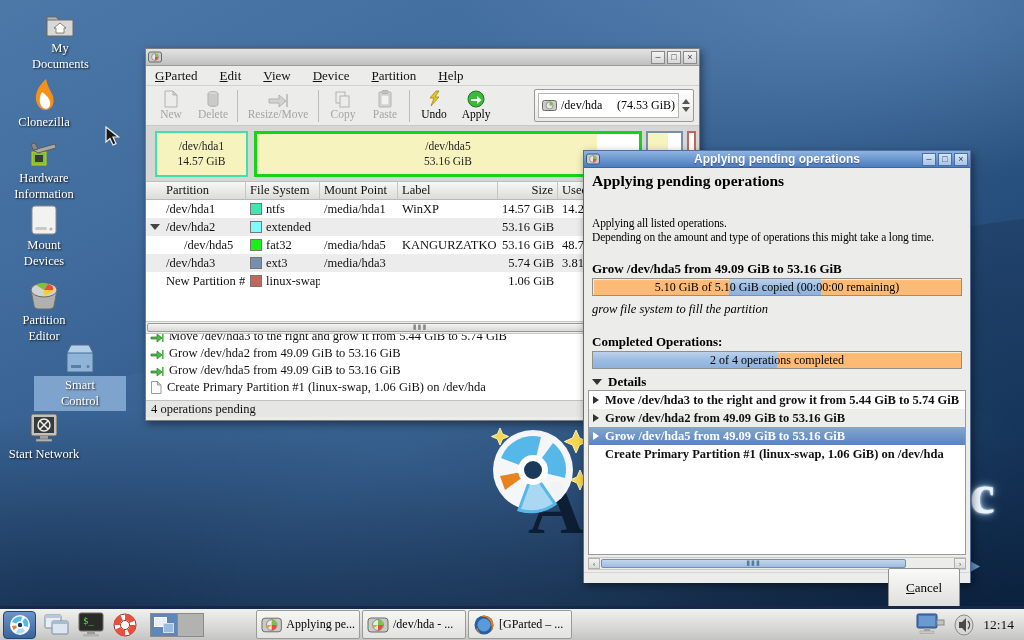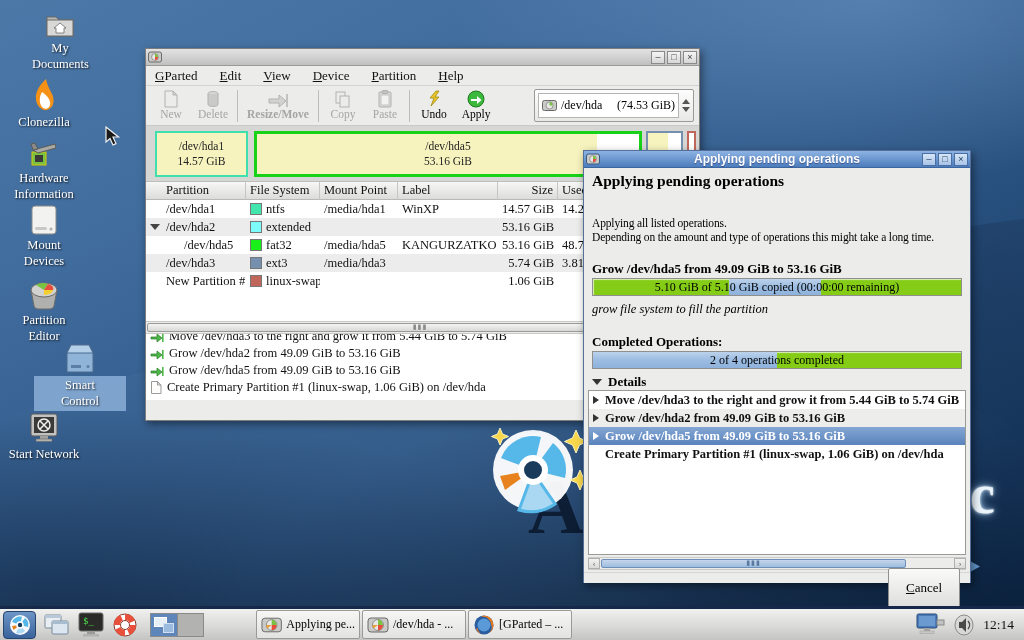--- a/index.html
+++ b/index.html
@@ -51,21 +51,21 @@
 
   
   #gparted { left:145px; top:48px; width:555px; height:373px; z-index:10; }
   .menubar { height:20px; display:flex; align-items:center; gap:22px; padding:0 9px;
     background:#ececea; border-bottom:1px solid #d2d2d0; font-size:13px; color:#111; }
   .menu-item { display:inline-block; }
   .menu-item::first-letter { text-decoration:underline; }
   .toolbar { height:40px; display:flex; align-items:flex-start; padding:2px 4px 0 4px; position:relative;
     background:#ececea; border-bottom:1px solid #c9c9c7; }
   .tool { width:42px; display:flex; flex-direction:column; align-items:center; gap:0px; padding-top:2px; }
-  .tool.wide { width:74px;font-weight:bold; }
+  .tool.wide { width:74px; }
   .tool .tlabel { font-size:11.5px; }
   .tool.disabled .tlabel { color:#a5a5a3; }
   .tool.enabled .tlabel { color:#000; }
   .tsep { width:1px; height:32px; background:#bdbdbb; margin:2px 3px 0 3px; }
   .devcombo { position:absolute; right:5px; top:3px; width:160px; height:33px;
     border:1px solid #9a9a9a; background:linear-gradient(#fdfdfd,#e8e8e6); border-radius:2px;
     display:flex; align-items:center; padding:0 3px; }
   .devfield { flex:1; height:25px; background:#fff; border:1px solid #b5b5b3; display:flex;
     align-items:center; gap:4px; padding:0 3px; font-size:12px; white-space:nowrap; }
   .spin { display:flex; flex-direction:column; gap:3px; margin-left:3px; }
@@ -122,21 +122,21 @@
   .statusbar { height:17px; background:#e6e6e4; border-top:1px solid #c2c2c0; font-size:12.5px;
     display:flex; align-items:center; padding:0 5px; color:#111; }
 
   
   #dialog { left:583px; top:150px; width:388px; height:433px; z-index:20; border:1px solid #54709a; }
   .dlg-body { position:relative; height:415px; background:#ececea; font-size:12.5px; }
   .dlg-heading { position:absolute; left:8px; top:4px; font-size:15.5px; font-weight:bold; color:#000; }
   .dlg-desc { position:absolute; left:8px; top:48px; font-size:11.5px; letter-spacing:-0.15px;
     white-space:pre-line; line-height:1.22; color:#000; }
   .dlg-optitle { position:absolute; left:8px; top:93px; font-weight:bold; font-size:13px; }
-  .pbar { position:absolute; left:8px; right:8px; height:18px; background:#84cc16;
+  .pbar { position:absolute; left:8px; right:8px; height:18px; background:#fdba74;
     border:1px solid #8f8f8d; box-shadow:inset 1px 1px 1px rgba(255,255,255,.7); overflow:hidden; }
   .pbar .ptext { position:absolute; inset:0; display:flex; align-items:center; justify-content:center;
     font-size:12px; color:#000; z-index:2; white-space:nowrap; }
   .pfill { position:absolute; top:0; bottom:0; z-index:1;
     background:linear-gradient(#bcd2ec 0%, #9cbce2 50%, #8eb2dc 100%); }
   #pbar1 { top:110px; }
   #pbar1 .pfill { left:37%; width:25%; }
   #pbar2 { top:183px; }
   #pbar2 .pfill { left:0; width:50%; }
   .dlg-note { position:absolute; left:8px; top:134px; font-style:italic; font-size:12.5px; }
@@ -504,20 +504,23 @@
       <span>Grow /dev/hda5 from 49.09 GiB to 53.16 GiB</span>
     </div>
     <div class="oprow">
       <svg width="12" height="13" viewBox="0 0 12 13">
           <path d="M1.5 0.5 h6 l3.5 3.5 v8.5 h-9.5 Z" fill="#fdfdfb" stroke="#9a9a98"></path>
           <path d="M7.5 0.5 l3.5 3.5 h-3.5 Z" fill="#e0e0de" stroke="#9a9a98"></path>
         </svg>
       <span>Create Primary Partition #1 (linux-swap, 1.06 GiB) on /dev/hda</span>
     </div>
   </div>
+  <div class="statusbar">
+    <span>4 operations pending</span>
+  </div>
 </div>
 
 <div class="win" id="dialog">
   <div class="tbar tbar-active">
     <svg width="14" height="12" viewBox="0 0 14 12">
         <rect x="0.5" y="1" width="13" height="10" rx="2" fill="#cacac8" stroke="#3a5a80"></rect>
         <circle cx="7" cy="6" r="3.4" fill="#e8e8e6" stroke="#6a6a68" stroke-width="0.6"></circle>
         <path d="M7 6 L7 2.8 A3.2 3.2 0 0 1 10 6 Z" fill="#7cc242"></path>
         <path d="M7 6 L10 6 A3.2 3.2 0 0 1 7 9.2 Z" fill="#e84c3c"></path>
       </svg>

